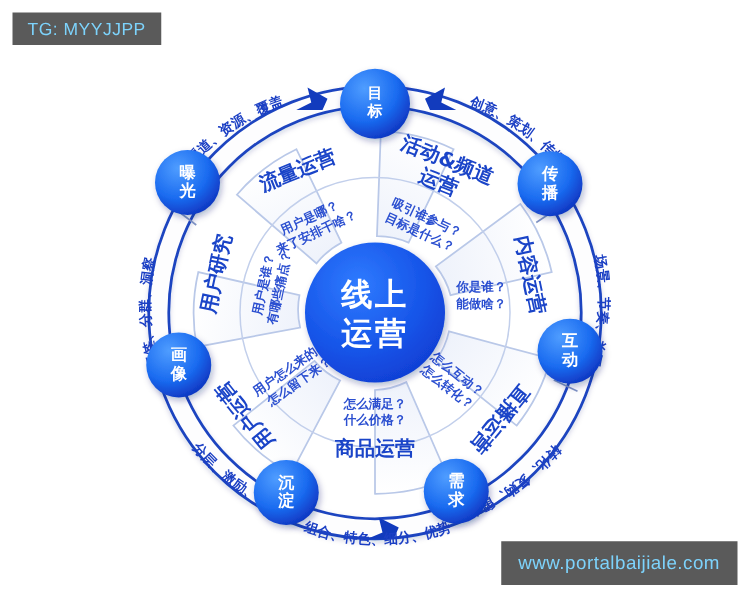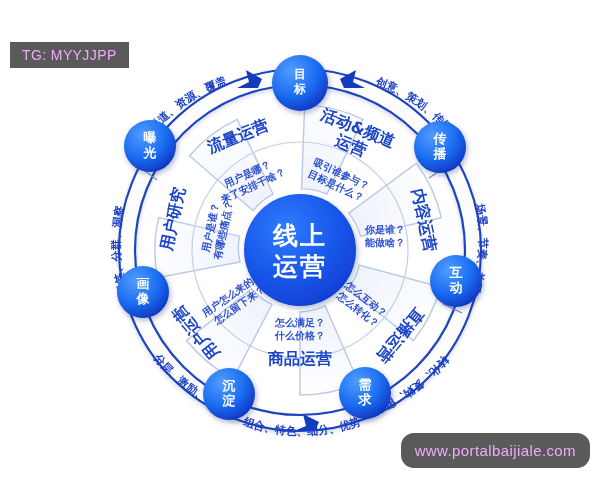--- a/index.html
+++ b/index.html
@@ -12,41 +12,39 @@
     height: 480px;
     position: relative;
     overflow: hidden;
     font-family: "DejaVu Sans", "Liberation Sans", sans-serif;
   }
 
   
   .wm {
     position: absolute;
     background: #5a5a5a;
-    color: #f0abfc;
+    color: #7dd3fc;
     font-family: "Liberation Sans", sans-serif;
     display: flex;
     align-items: center;
     justify-content: center;
     letter-spacing: 0.4px;
     white-space: nowrap;
-    margin-top: 32px;
   }
   #wm-top {
     left: 10px;
     top: 10px;
     padding: 5px 12px;
     font-size: 14px;
   }
   #wm-bottom {
     right: 10px;
     bottom: 12px;
     padding: 9px 14px;
     font-size: 15px;
-    border-radius: 13px;
   }
 
   
   #diagram {
     position: absolute;
     left: 0;
     top: 0;
     width: 600px;
     height: 480px;
   }

